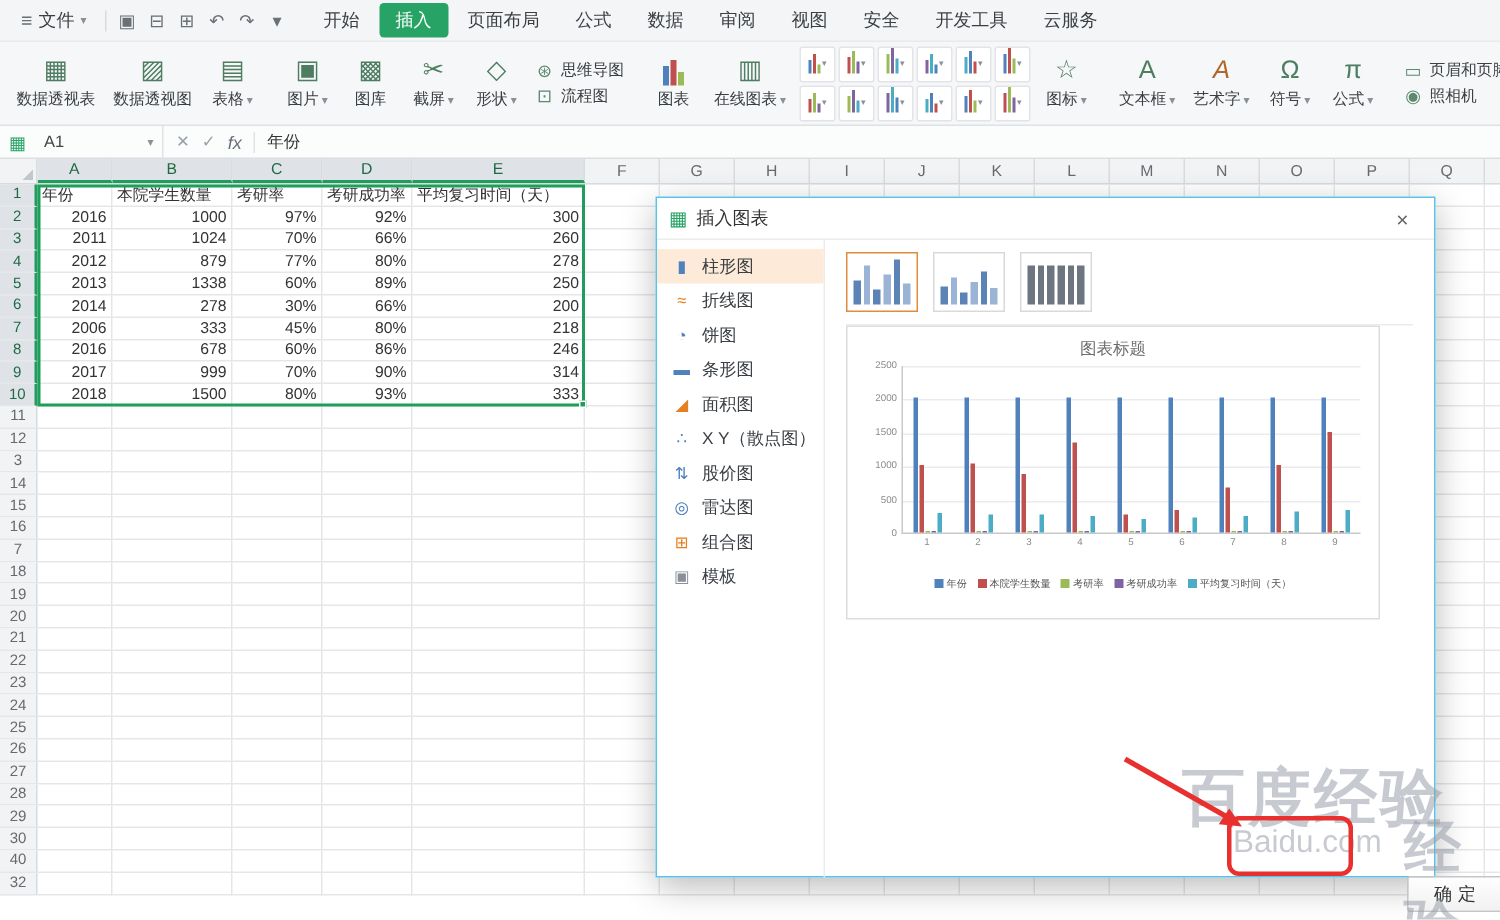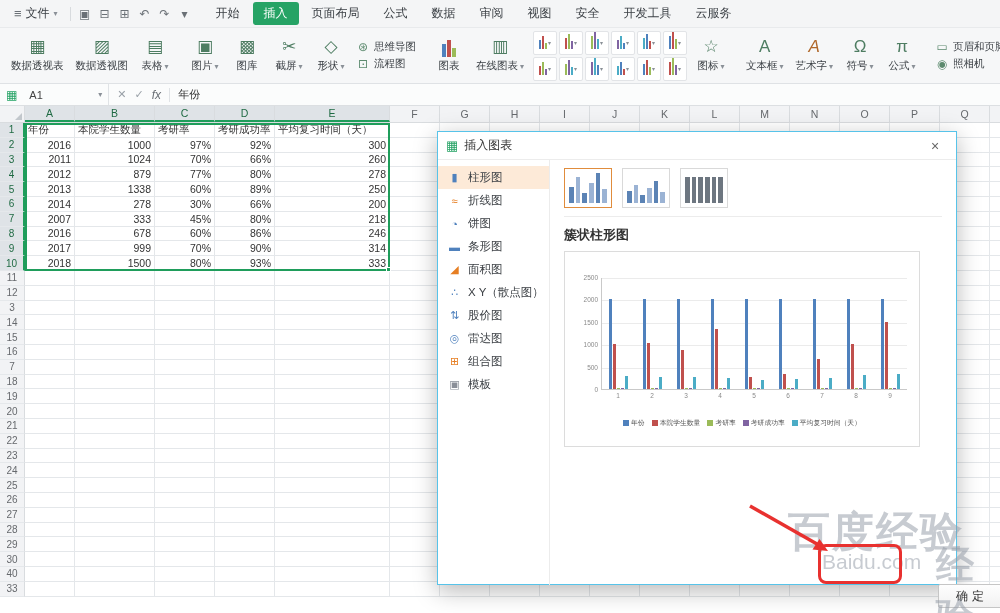--- a/index.html
+++ b/index.html
@@ -486,21 +486,21 @@
         <div class="cell" style="width: 50px;"></div>
         <div class="cell" style="width: 50px;"></div>
         <div class="cell" style="width: 50px;"></div>
         <div class="cell" style="width: 50px;"></div>
         <div class="cell" style="width: 50px;"></div>
         <div class="cell" style="width: 50px;"></div>
         <div class="cell" style="width: 50px;"></div>
       </div>
       <div class="grow">
         <div class="rh sel">7</div>
-        <div class="cell r" style="width: 50px;">2007</div>
+        <div class="cell r" style="width: 50px;">2006</div>
         <div class="cell r" style="width: 80px;">333</div>
         <div class="cell r" style="width: 60px;">45%</div>
         <div class="cell r" style="width: 60px;">80%</div>
         <div class="cell r" style="width: 115px;">218</div>
         <div class="cell" style="width: 50px;"></div>
         <div class="cell" style="width: 50px;"></div>
         <div class="cell" style="width: 50px;"></div>
         <div class="cell" style="width: 50px;"></div>
         <div class="cell" style="width: 50px;"></div>
         <div class="cell" style="width: 50px;"></div>
@@ -1010,21 +1010,21 @@
         <div class="cell" style="width: 50px;"></div>
         <div class="cell" style="width: 50px;"></div>
         <div class="cell" style="width: 50px;"></div>
         <div class="cell" style="width: 50px;"></div>
         <div class="cell" style="width: 50px;"></div>
         <div class="cell" style="width: 50px;"></div>
         <div class="cell" style="width: 50px;"></div>
         <div class="cell" style="width: 50px;"></div>
       </div>
       <div class="grow">
-        <div class="rh">33</div>
+        <div class="rh">32</div>
         <div class="cell" style="width: 50px;"></div>
         <div class="cell" style="width: 80px;"></div>
         <div class="cell" style="width: 60px;"></div>
         <div class="cell" style="width: 60px;"></div>
         <div class="cell" style="width: 115px;"></div>
         <div class="cell" style="width: 50px;"></div>
         <div class="cell" style="width: 50px;"></div>
         <div class="cell" style="width: 50px;"></div>
         <div class="cell" style="width: 50px;"></div>
         <div class="cell" style="width: 50px;"></div>
@@ -1112,22 +1112,22 @@
           </div>
           <div class="thumb">
             <i style="height: 26px; background: rgb(109, 118, 128);"></i>
             <i style="height: 26px; background: rgb(109, 118, 128);"></i>
             <i style="height: 26px; background: rgb(109, 118, 128);"></i>
             <i style="height: 26px; background: rgb(109, 118, 128);"></i>
             <i style="height: 26px; background: rgb(109, 118, 128);"></i>
             <i style="height: 26px; background: rgb(109, 118, 128);"></i>
           </div>
         </div>
-      <div class="subtitle">簇状柱形图</div>
       <div class="chartbox" id="chartbox">
+        <div class="cb-title">图表标题</div>
         <div class="plot" id="plot">
             <div class="ylab" style="left: -32px; top: 108px;">0</div>
             <div class="gline" style="top: 89.6px;"></div>
             <div class="ylab" style="left: -32px; top: 85.6px;">500</div>
             <div class="gline" style="top: 67.2px;"></div>
             <div class="ylab" style="left: -32px; top: 63.2px;">1000</div>
             <div class="gline" style="top: 44.8px;"></div>
             <div class="ylab" style="left: -32px; top: 40.8px;">1500</div>
             <div class="gline" style="top: 22.4px;"></div>
             <div class="ylab" style="left: -32px; top: 18.4px;">2000</div>

